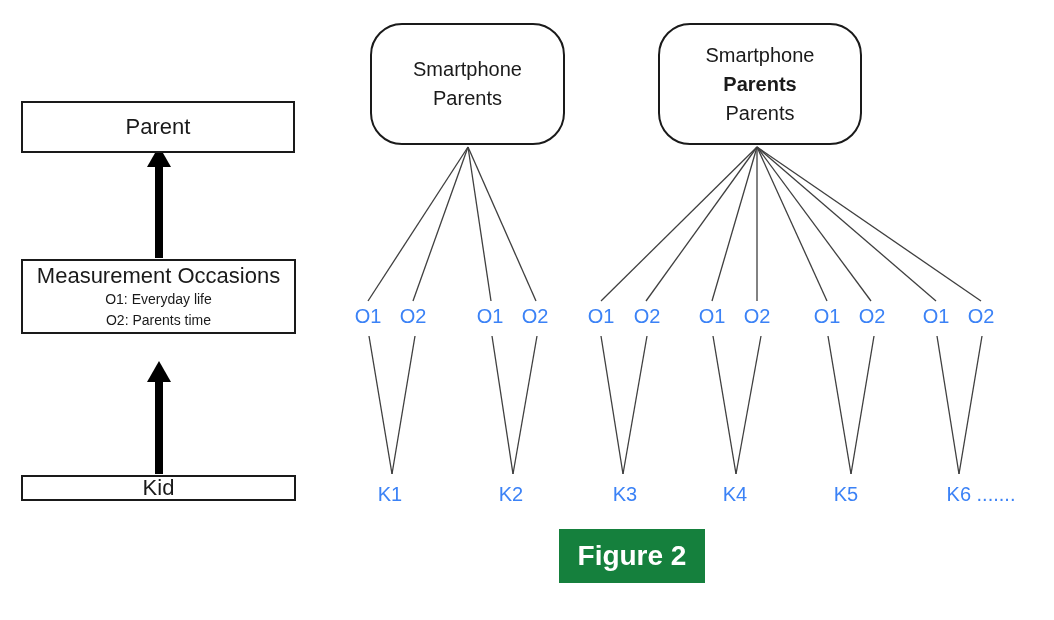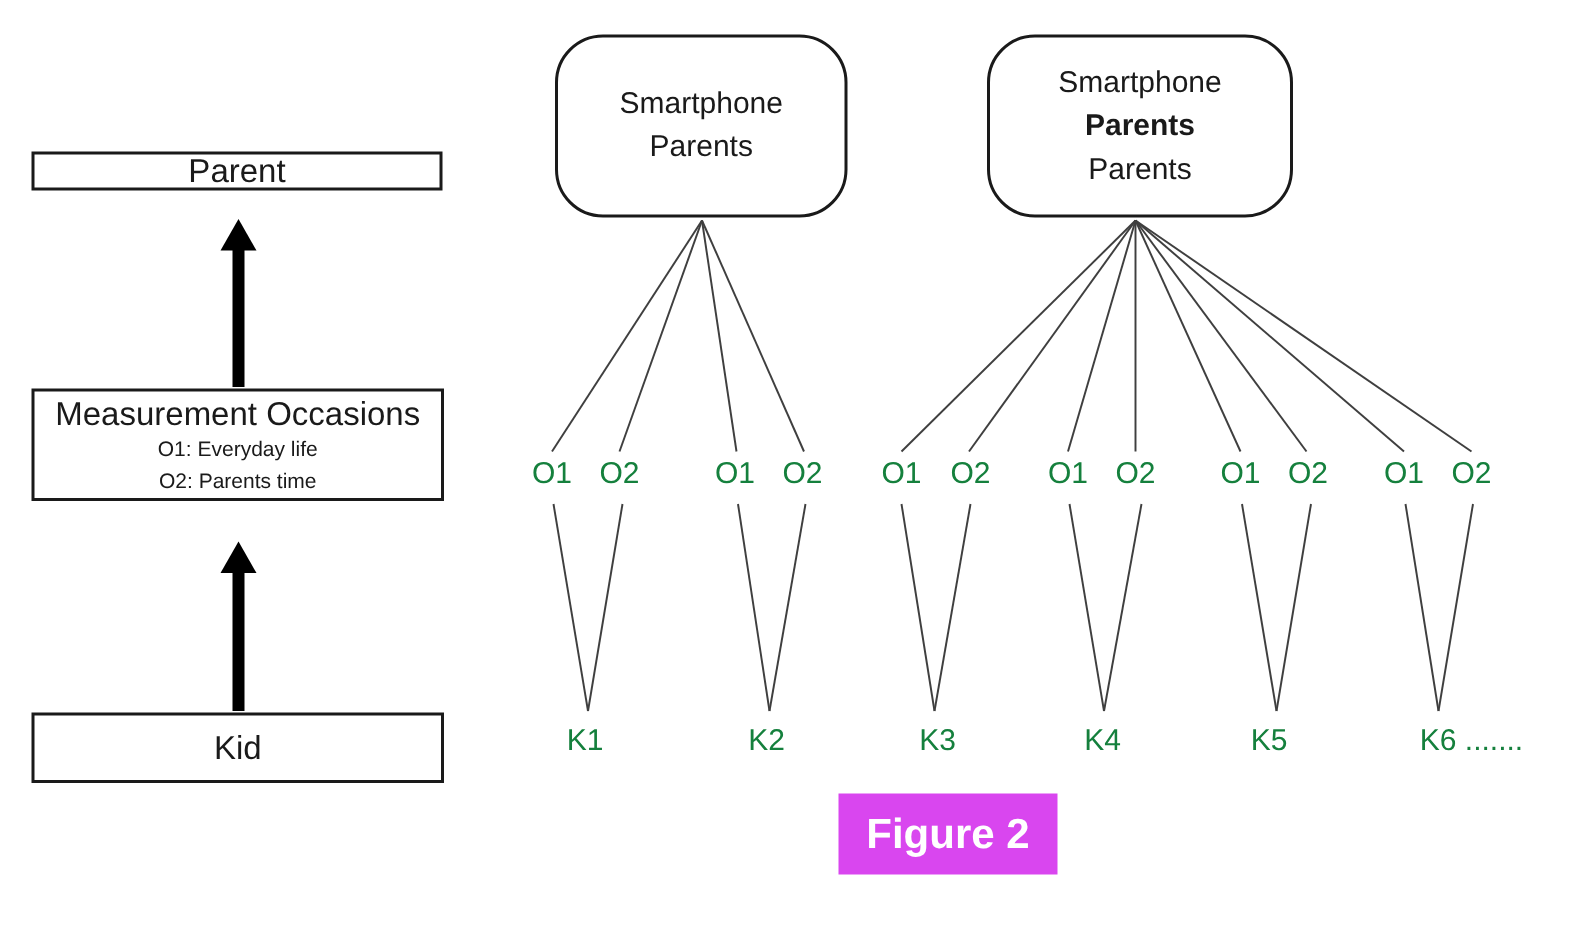--- a/index.html
+++ b/index.html
@@ -25,51 +25,51 @@
     position: absolute;
     box-sizing: border-box;
     border: 2px solid #1a1a1a;
     background: #ffffff;
     display: flex;
     flex-direction: column;
     align-items: center;
     justify-content: center;
     text-align: center;
   }
-  .parent-box { left: 21px; top: 101px; width: 274px; height: 26px; font-size: 22px; }
+  .parent-box { left: 21px; top: 101px; width: 274px; height: 52px; font-size: 22px; }
   .measure-box { left: 21px; top: 259px; width: 275px; height: 75px; }
   .measure-title { font-size: 22px; line-height: 27px; }
   .measure-sub { font-size: 14px; line-height: 21px; }
-  .kid-box { left: 21px; top: 475px; width: 275px; height: 47px; font-size: 22px; }
+  .kid-box { left: 21px; top: 475px; width: 275px; height: 26px; font-size: 22px; }
 
   .group-box {
     border-radius: 32px;
     font-size: 20px;
     line-height: 29px;
   }
   .group-box .bold { font-weight: bold; }
   .group-na { left: 370px; top: 23px; width: 195px; height: 122px; }
   .group-ad { left: 658px; top: 23px; width: 204px; height: 122px; }
 
   .o-label, .k-label {
     position: absolute;
     transform: translateX(-50%);
     font-size: 20px;
     line-height: 24px;
     white-space: nowrap;
-    color: #15803d;
+    color: #3b82f6;
   }
   .o-label { top: 304px; }
   .k-label { top: 482px; text-align: center; }
 
   .caption {
     position: absolute;
     left: 559px; top: 529px;
     width: 146px; height: 54px;
-    background: #d946ef;
+    background: #15803d;
     color: #ffffff;
     font-size: 28px;
     font-weight: bold;
     display: flex;
     align-items: center;
     justify-content: center;
   }
 </style>
 </head>
 <body>

